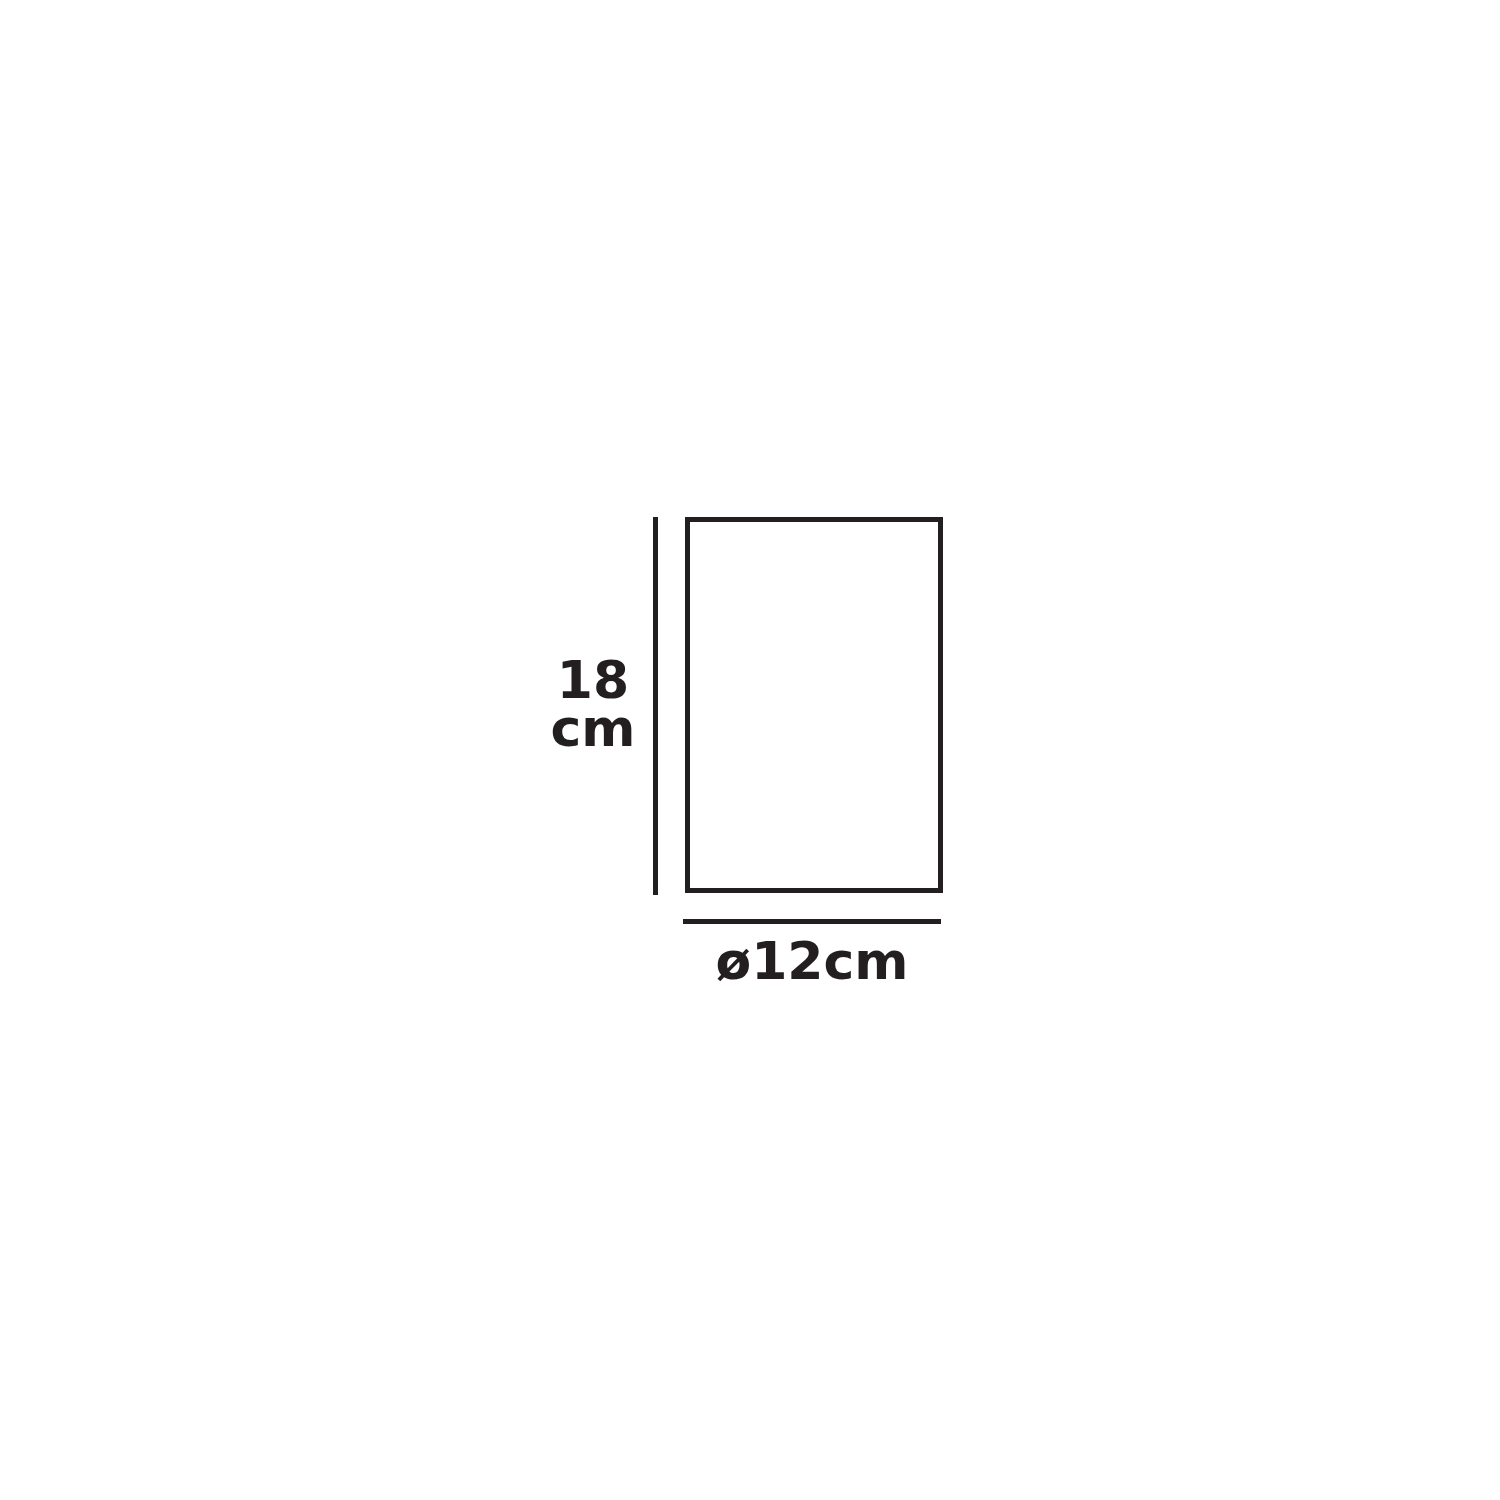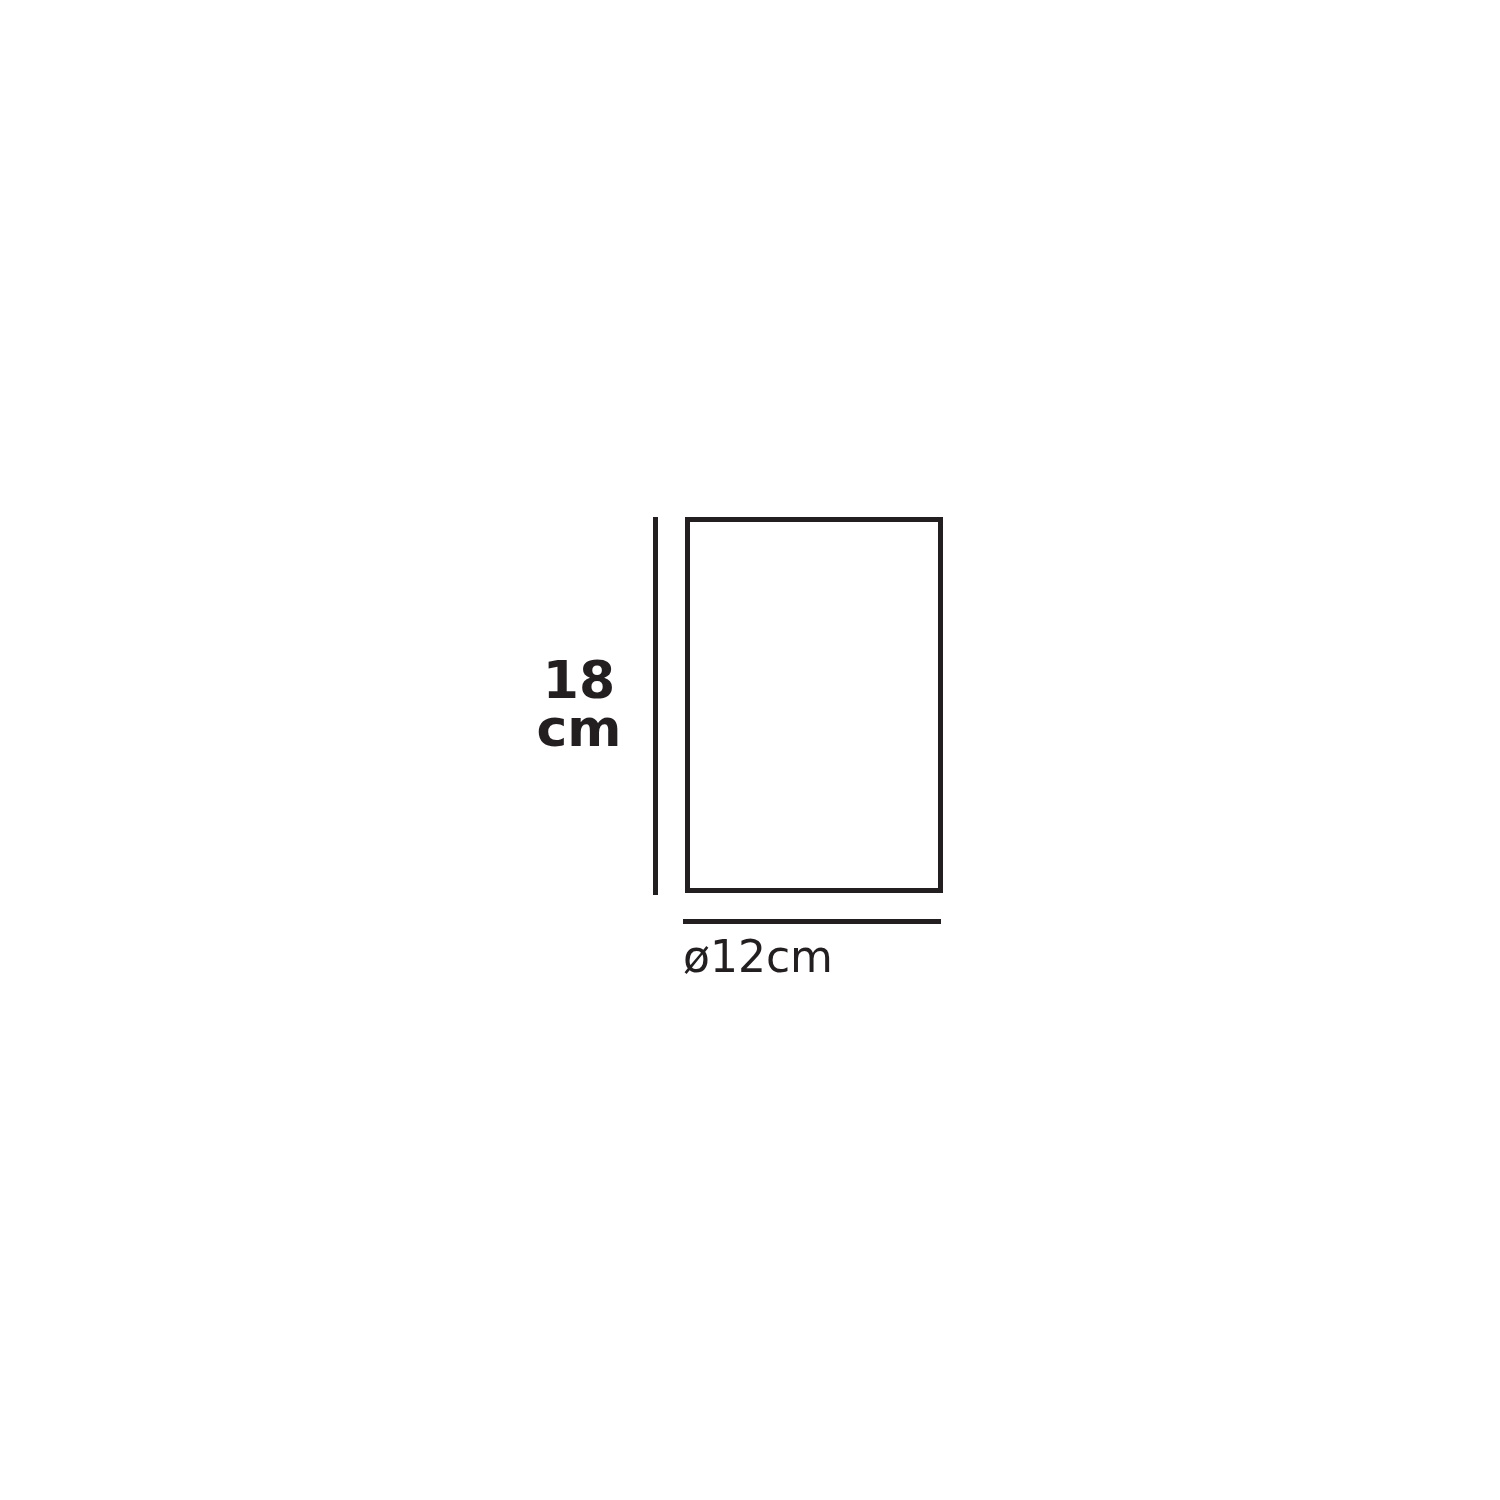--- a/index.html
+++ b/index.html
@@ -40,36 +40,37 @@
   .diameter-dim-line {
     position: absolute;
     left: 683px;
     top: 919px;
     width: 258px;
     height: 5px;
     background: var(--ink);
   }
   .height-label {
     position: absolute;
-    left: 514px;
+    left: 528px;
     top: 656px;
     width: 130px;
     text-align: center;
     font-size: 52px;
     font-weight: bold;
     line-height: 0.93;
     color: var(--ink);
   }
   .diameter-label {
     position: absolute;
     left: 683px;
     top: 933px;
     width: 258px;
-    font-size: 44px;
-    font-weight: normal;
+    text-align: center;
+    font-size: 52px;
+    font-weight: bold;
     line-height: 1.1;
     color: var(--ink);
   }
   .dim-line-text {
     display: block;
   }
 </style>
 </head>
 <body style="--ink: #231f20; background: rgb(255, 255, 255);">
 

